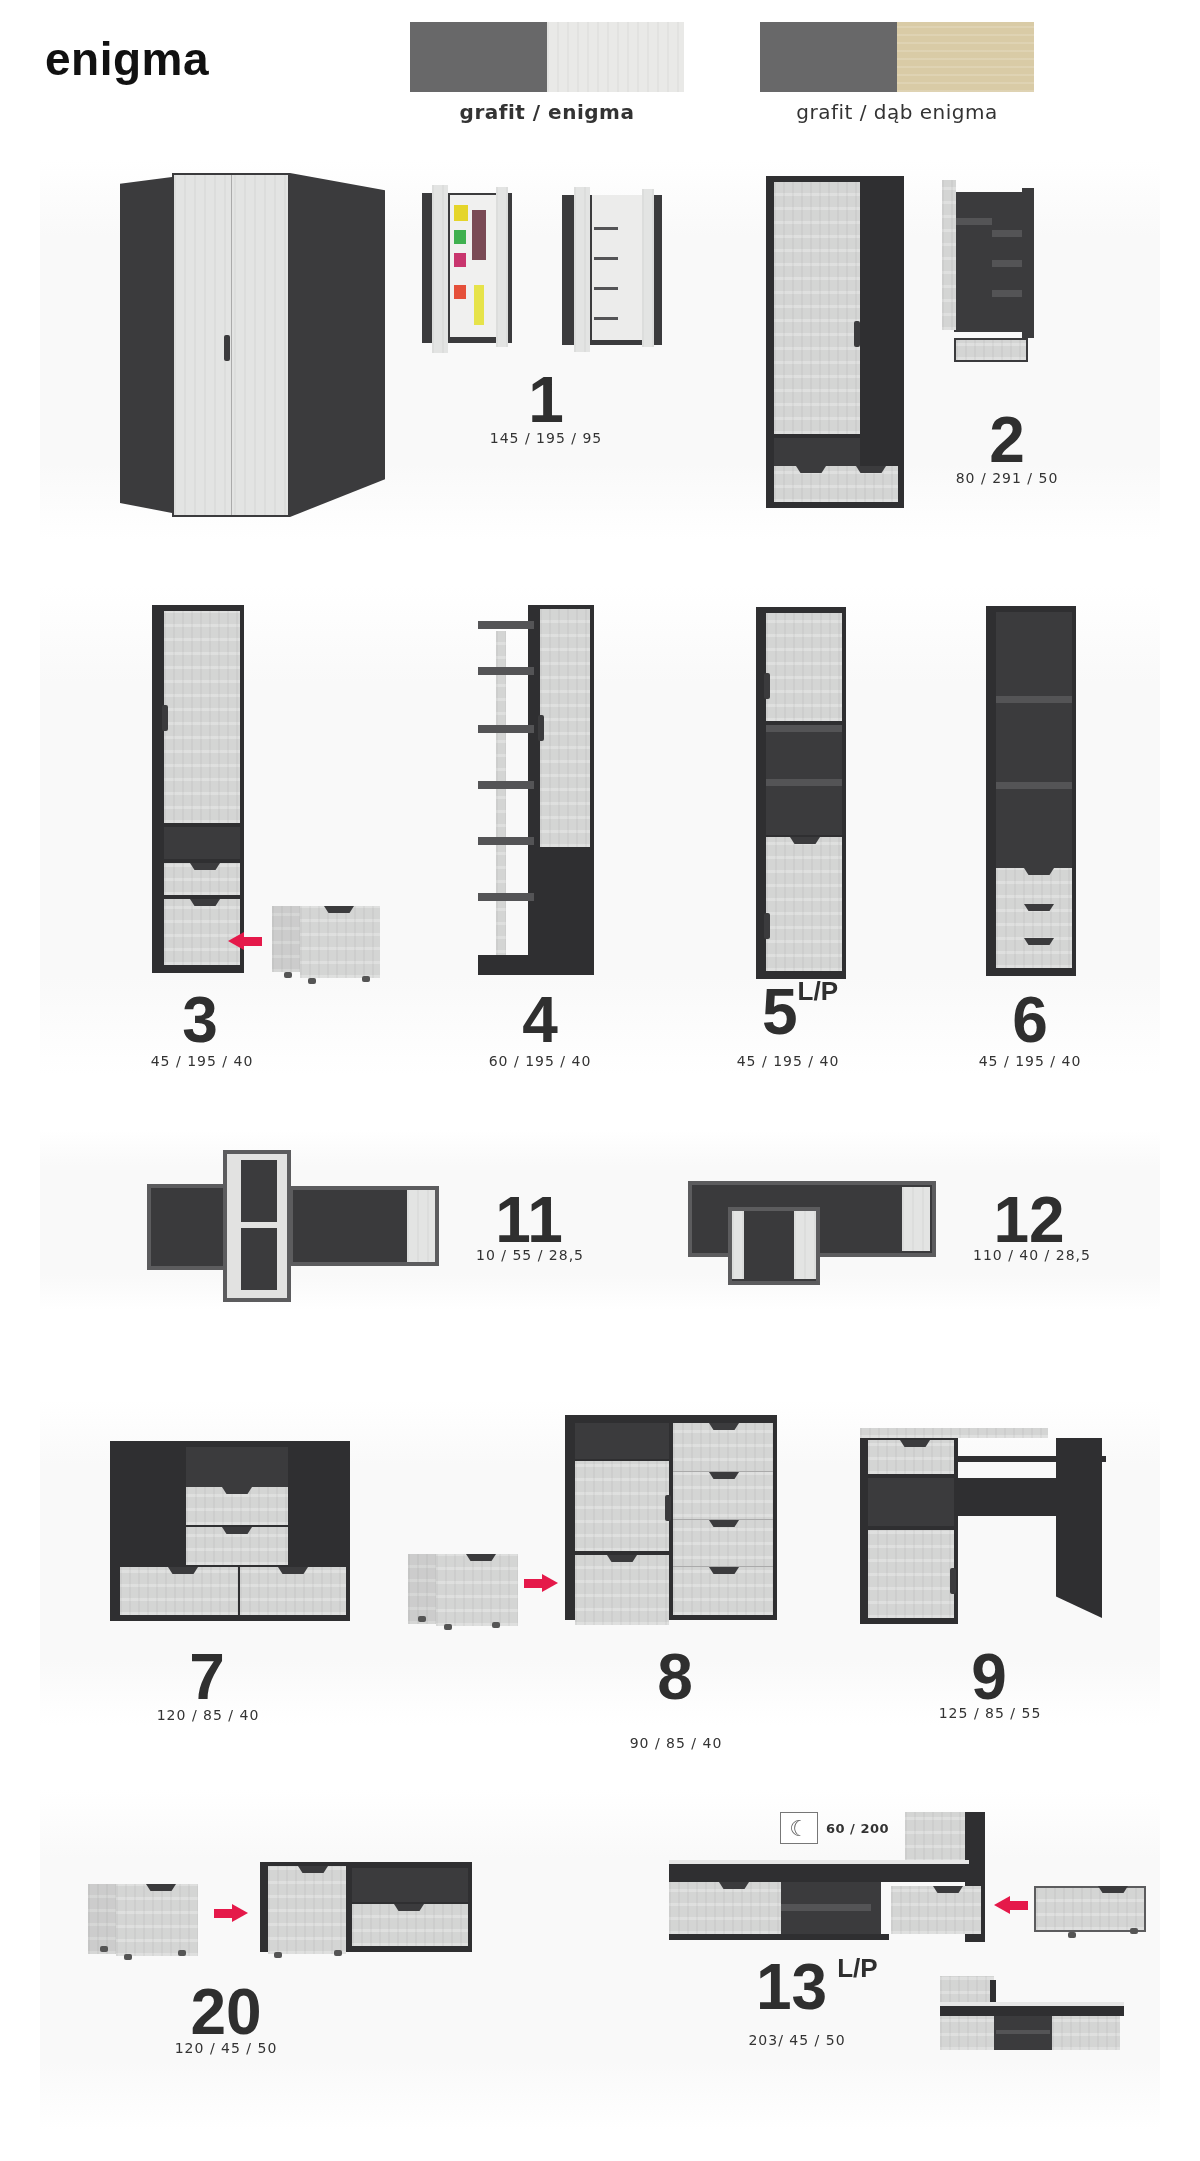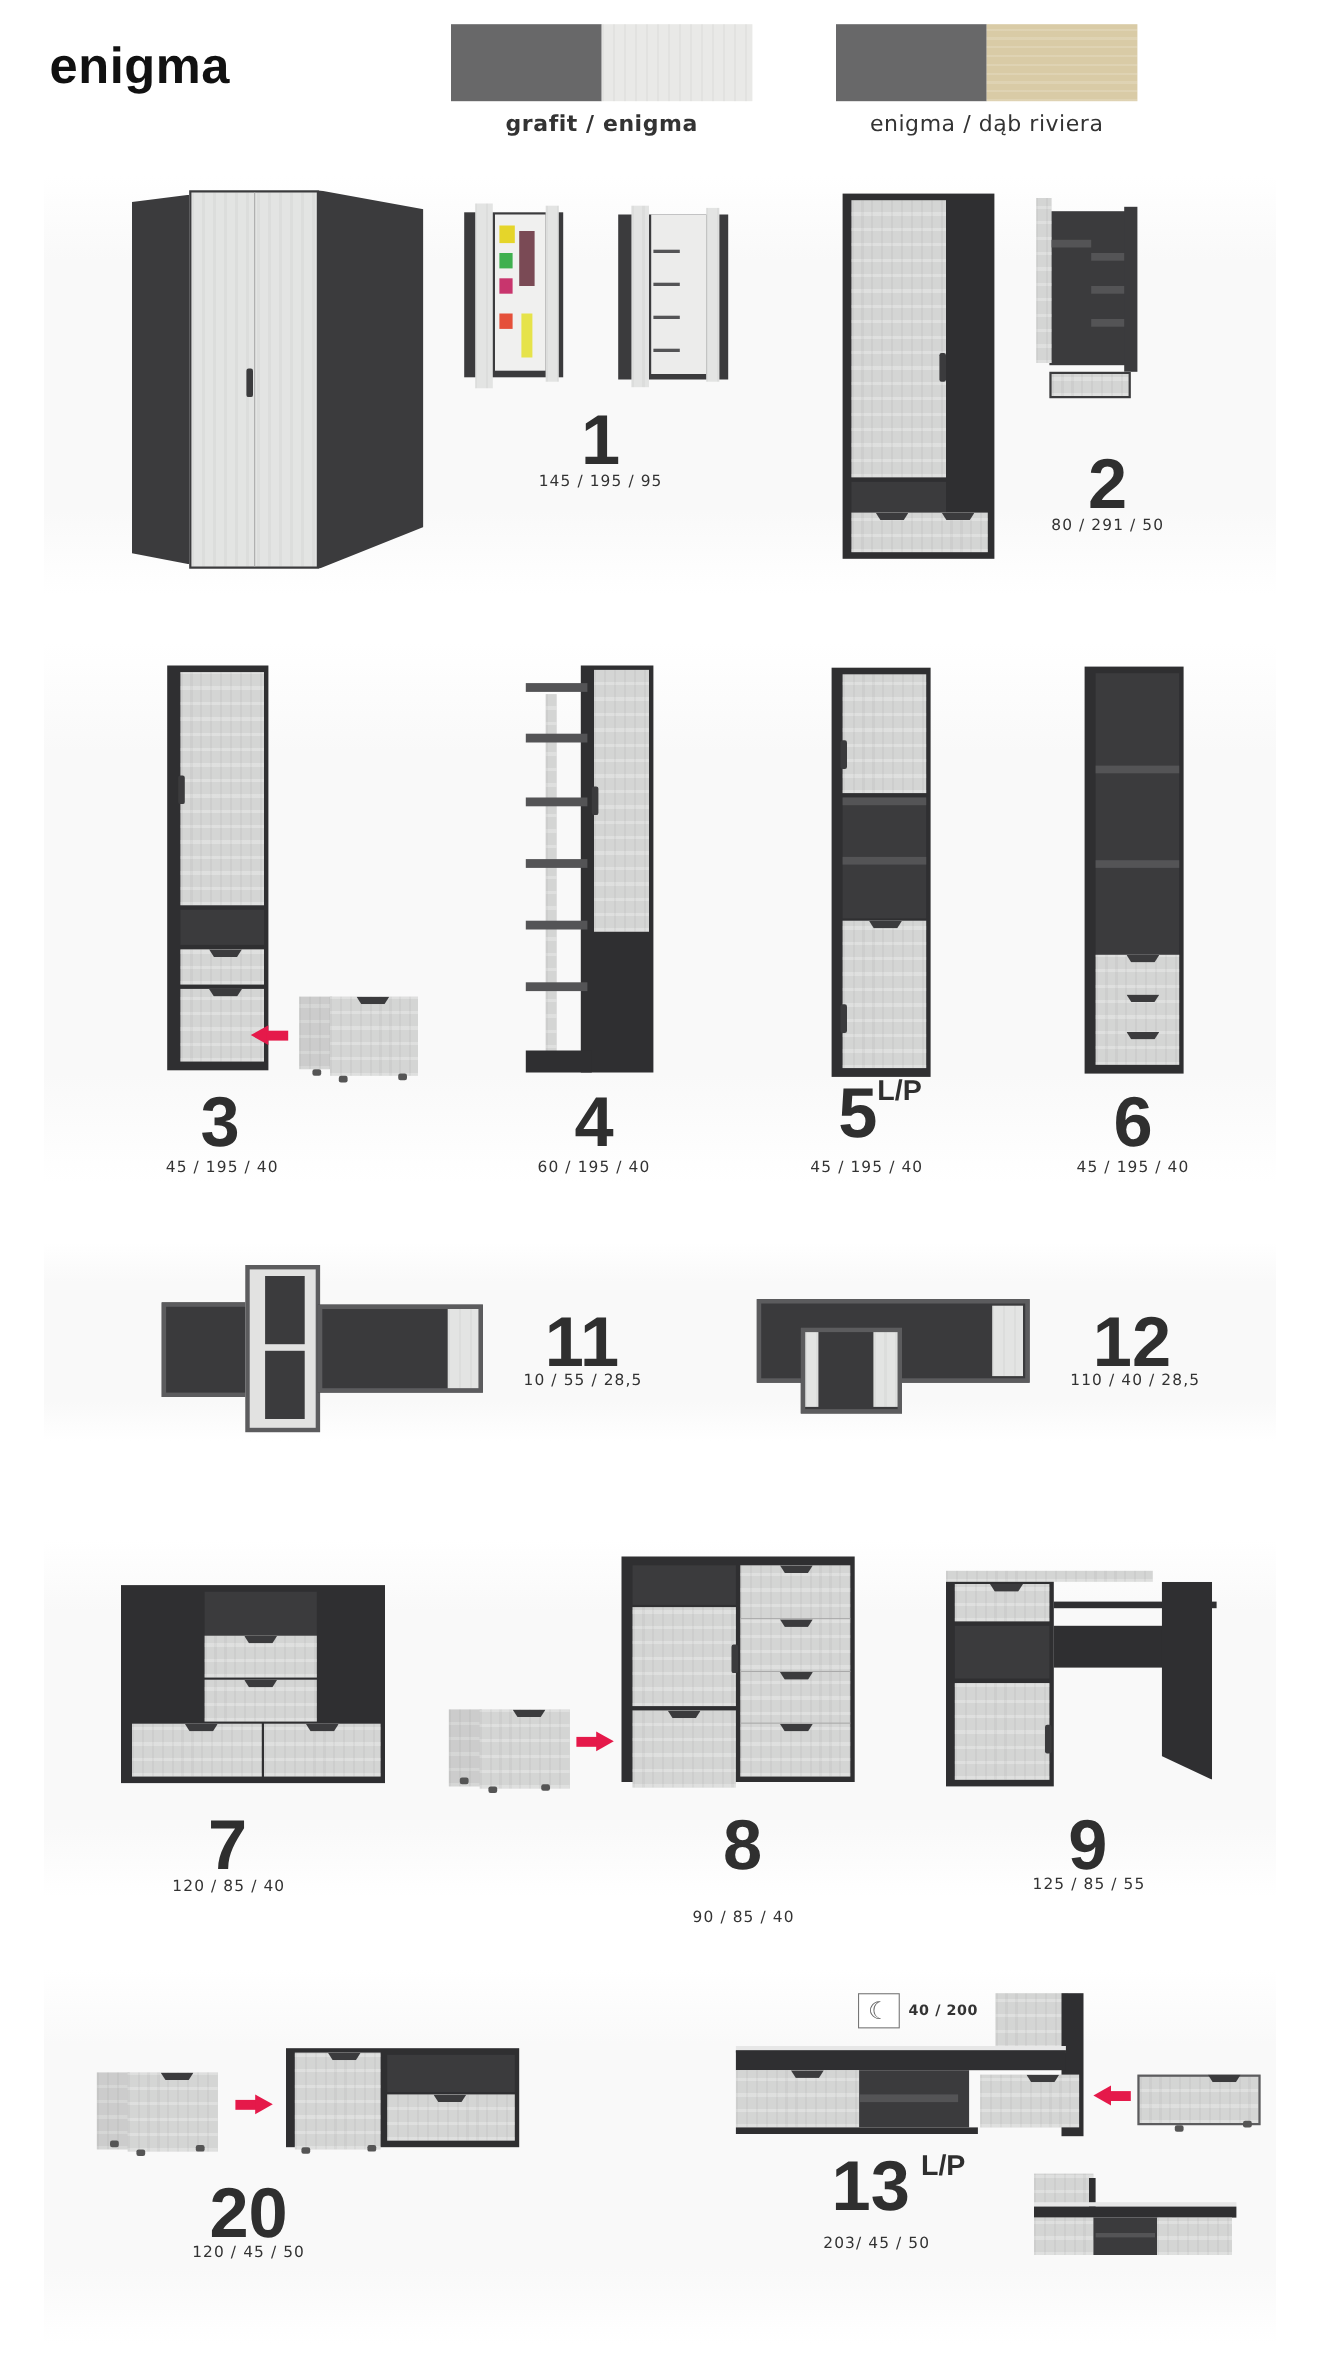--- a/index.html
+++ b/index.html
@@ -45,21 +45,21 @@
     <div class="conc-light" style="background-color:#e9e9e7;"></div>
   </div>
   <div class="sw-label" style="margin-top:8px;font-weight:bold;">grafit / enigma</div>
 </div>
 
 <div class="abs" style="left:760px; top:22px; width:274px;">
   <div class="swatch">
     <div style="background:#686869;"></div>
     <div style="background:#d9cba6; background-image:repeating-linear-gradient(0deg, rgba(255,255,255,0.15) 0 2px, transparent 2px 8px);"></div>
   </div>
-  <div class="sw-label" style="margin-top:8px;">enigma / dąb riviera</div>
+  <div class="sw-label" style="margin-top:8px;">grafit / dąb enigma</div>
 </div>
 
 <div class="band" style="top:160px; height:380px;"></div>
 
 <div class="abs" style="left:120px; top:171px; width:265px; height:348px;">
   <div class="abs graf" style="left:0; top:6px; width:52px; height:336px; clip-path:polygon(0 2%,100% 0,100% 100%,0 97%);"></div>
   <div class="abs conc-light" style="left:52px; top:2px; width:118px; height:344px; border:2px solid #3b3b3d;">
     <div class="abs" style="left:57px; top:0; width:1px; height:100%; background:#aaa;"></div>
     <div class="handle-v" style="left:50px; top:160px;"></div>
   </div>
@@ -295,21 +295,21 @@
   <div class="abs conc" style="left:92px; top:42px; width:116px; height:42px;"></div>
   <div class="handle-h" style="left:134px; top:42px;"></div>
   <div class="wheel" style="left:14px; top:90px;"></div>
   <div class="wheel" style="left:74px; top:88px;"></div>
 </div>
 <div class="abs num" style="left:176px; top:1980px; width:100px; font-size:64px;">20</div>
 <div class="abs dims" style="left:164px; top:2040px; width:124px;">120 / 45 / 50</div>
 
 <div class="abs" style="left:780px; top:1810px; width:230px; height:36px; display:flex; align-items:center; gap:8px;">
   <div class="bed-icon">☾</div>
-  <span class="dims" style="font-size:13px; font-weight:bold; letter-spacing:0.5px;">40 / 200</span>
+  <span class="dims" style="font-size:13px; font-weight:bold; letter-spacing:0.5px;">60 / 200</span>
 </div>
 <div class="abs" style="left:665px; top:1812px; width:325px; height:136px;">
   <div class="abs conc" style="left:240px; top:0; width:66px; height:50px;"></div>
   <div class="abs graf2" style="left:300px; top:0; width:20px; height:130px;"></div>
   <div class="abs" style="left:4px; top:48px; width:300px; height:6px; background:#e7e7e7; border-bottom:2px solid #3b3b3d;"></div>
   <div class="abs graf2" style="left:4px; top:52px; width:300px; height:18px;"></div>
   <div class="abs conc" style="left:4px; top:70px; width:112px; height:52px;"></div>
   <div class="handle-h" style="left:54px; top:70px;"></div>
   <div class="abs graf" style="left:116px; top:70px; width:100px; height:52px;"></div>
   <div class="shelf" style="left:116px; top:92px; width:90px;"></div>

